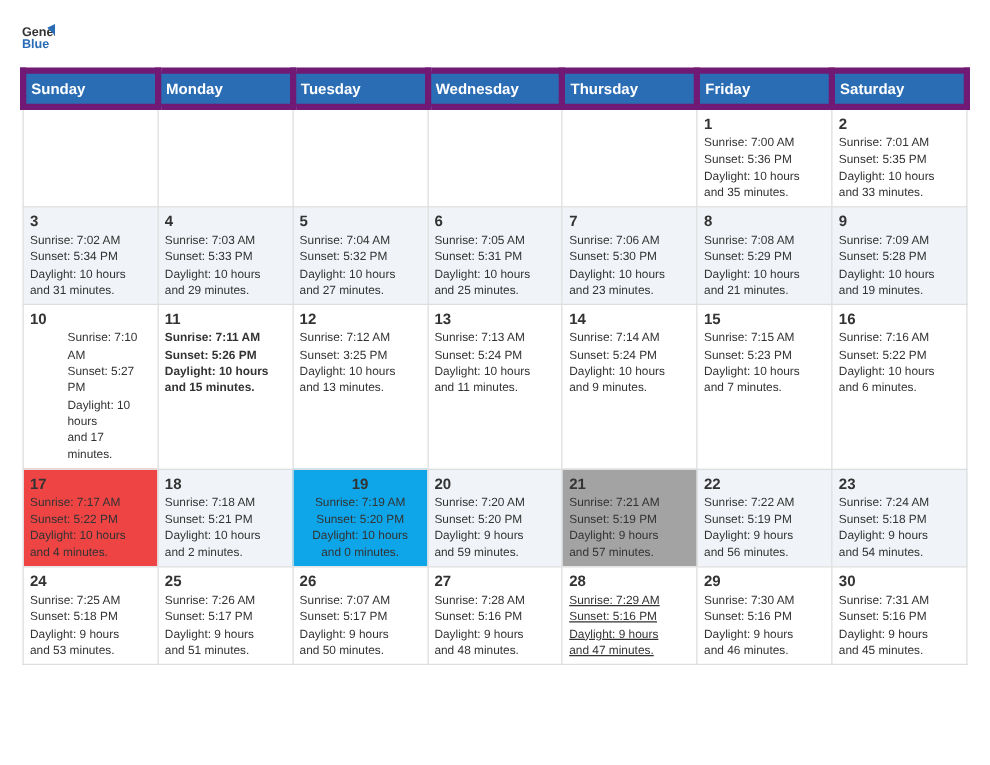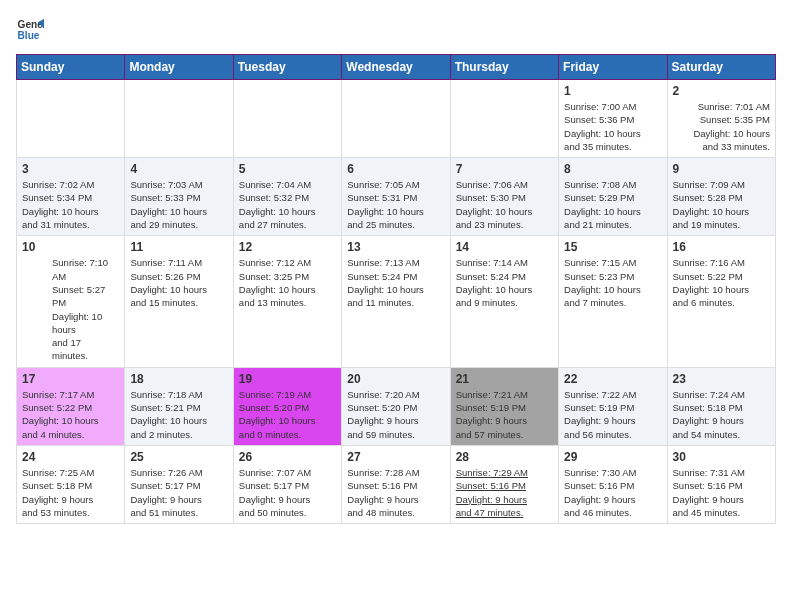--- a/index.html
+++ b/index.html
@@ -42,21 +42,21 @@
       border-collapse: collapse;
       border: 1px solid #ccc;
     }
     .calendar th {
       background: #2a6db5;
       color: #fff;
       font-size: 12px;
       font-weight: bold;
       padding: 5px 4px;
       text-align: left;
-      border: 1px solid #701a75;
+      border: 5px solid #701a75;
     }
     .calendar td {
       vertical-align: top;
       padding: 4px 5px;
       border: 1px solid #ddd;
       font-size: 10px;
       color: #333;
       width: calc(100% / 7);
       min-height: 80px;
       background: #fff;
@@ -116,21 +116,21 @@
         <td class="empty-cell"></td>
         <td>
           <div class="day-number">1</div>
           <div class="day-info" style="white-space: pre-line;">Sunrise: 7:00 AM
 Sunset: 5:36 PM
 Daylight: 10 hours
 and 35 minutes.</div>
         </td>
         <td>
           <div class="day-number">2</div>
-          <div class="day-info" style="white-space: pre-line; text-align: right;">Sunrise: 7:01 AM
+          <div class="day-info" style="white-space: pre-line;">Sunrise: 7:01 AM
 Sunset: 5:35 PM
 Daylight: 10 hours
 and 33 minutes.</div>
         </td>
       </tr>
       <tr>
         <td style="background: rgb(240, 244, 248);">
           <div class="day-number">3</div>
           <div class="day-info" style="white-space: pre-line;">Sunrise: 7:02 AM
 Sunset: 5:34 PM
@@ -183,21 +183,21 @@
       <tr>
         <td>
           <div class="day-number">10</div>
           <div class="day-info" style="white-space: pre-line; margin-left: 30px;">Sunrise: 7:10 AM
 Sunset: 5:27 PM
 Daylight: 10 hours
 and 17 minutes.</div>
         </td>
         <td>
           <div class="day-number">11</div>
-          <div class="day-info" style="white-space: pre-line;">Sunrise: 7:11 AM
+          <div class="day-info" style="white-space: pre-line; font-weight: bold;">Sunrise: 7:11 AM
 Sunset: 5:26 PM
 Daylight: 10 hours
 and 15 minutes.</div>
         </td>
         <td>
           <div class="day-number">12</div>
           <div class="day-info" style="white-space: pre-line;">Sunrise: 7:12 AM
 Sunset: 3:25 PM
 Daylight: 10 hours
 and 13 minutes.</div>
@@ -225,35 +225,35 @@
         </td>
         <td>
           <div class="day-number">16</div>
           <div class="day-info" style="white-space: pre-line;">Sunrise: 7:16 AM
 Sunset: 5:22 PM
 Daylight: 10 hours
 and 6 minutes.</div>
         </td>
       </tr>
       <tr>
-        <td style="background: #f0abfc;">
+        <td style="background: #ef4444;">
           <div class="day-number">17</div>
           <div class="day-info" style="white-space: pre-line;">Sunrise: 7:17 AM
 Sunset: 5:22 PM
 Daylight: 10 hours
 and 4 minutes.</div>
         </td>
         <td style="background: rgb(240, 244, 248);">
           <div class="day-number">18</div>
           <div class="day-info" style="white-space: pre-line;">Sunrise: 7:18 AM
 Sunset: 5:21 PM
 Daylight: 10 hours
 and 2 minutes.</div>
         </td>
-        <td style="background: #d946ef;">
+        <td style="background: #0ea5e9; text-align: center;">
           <div class="day-number">19</div>
           <div class="day-info" style="white-space: pre-line;">Sunrise: 7:19 AM
 Sunset: 5:20 PM
 Daylight: 10 hours
 and 0 minutes.</div>
         </td>
         <td style="background: rgb(240, 244, 248);">
           <div class="day-number">20</div>
           <div class="day-info" style="white-space: pre-line;">Sunrise: 7:20 AM
 Sunset: 5:20 PM

